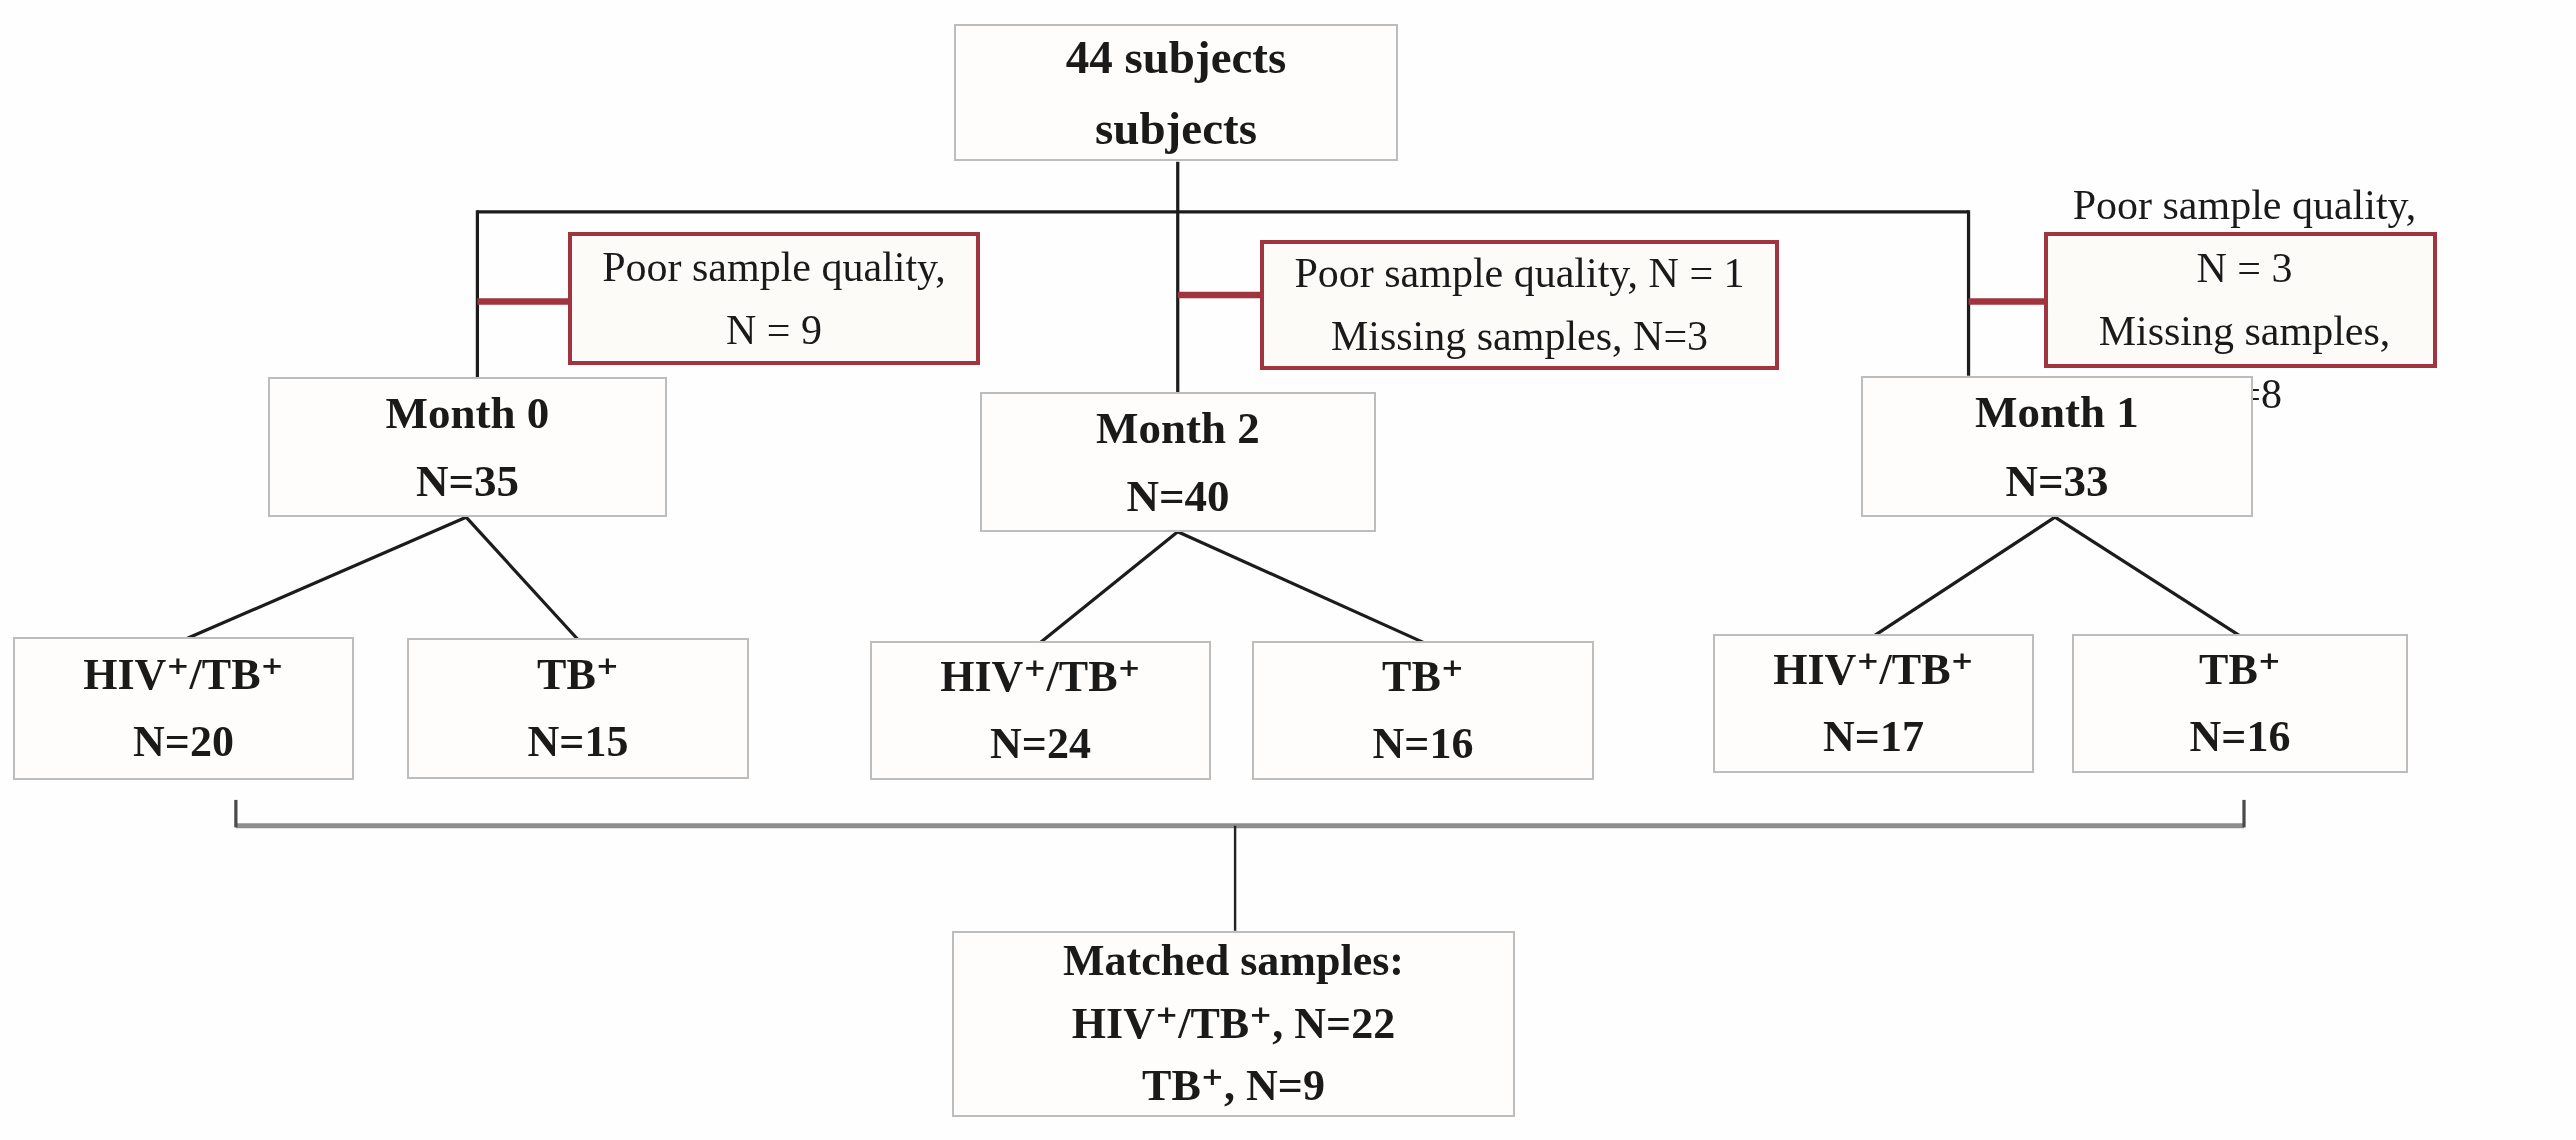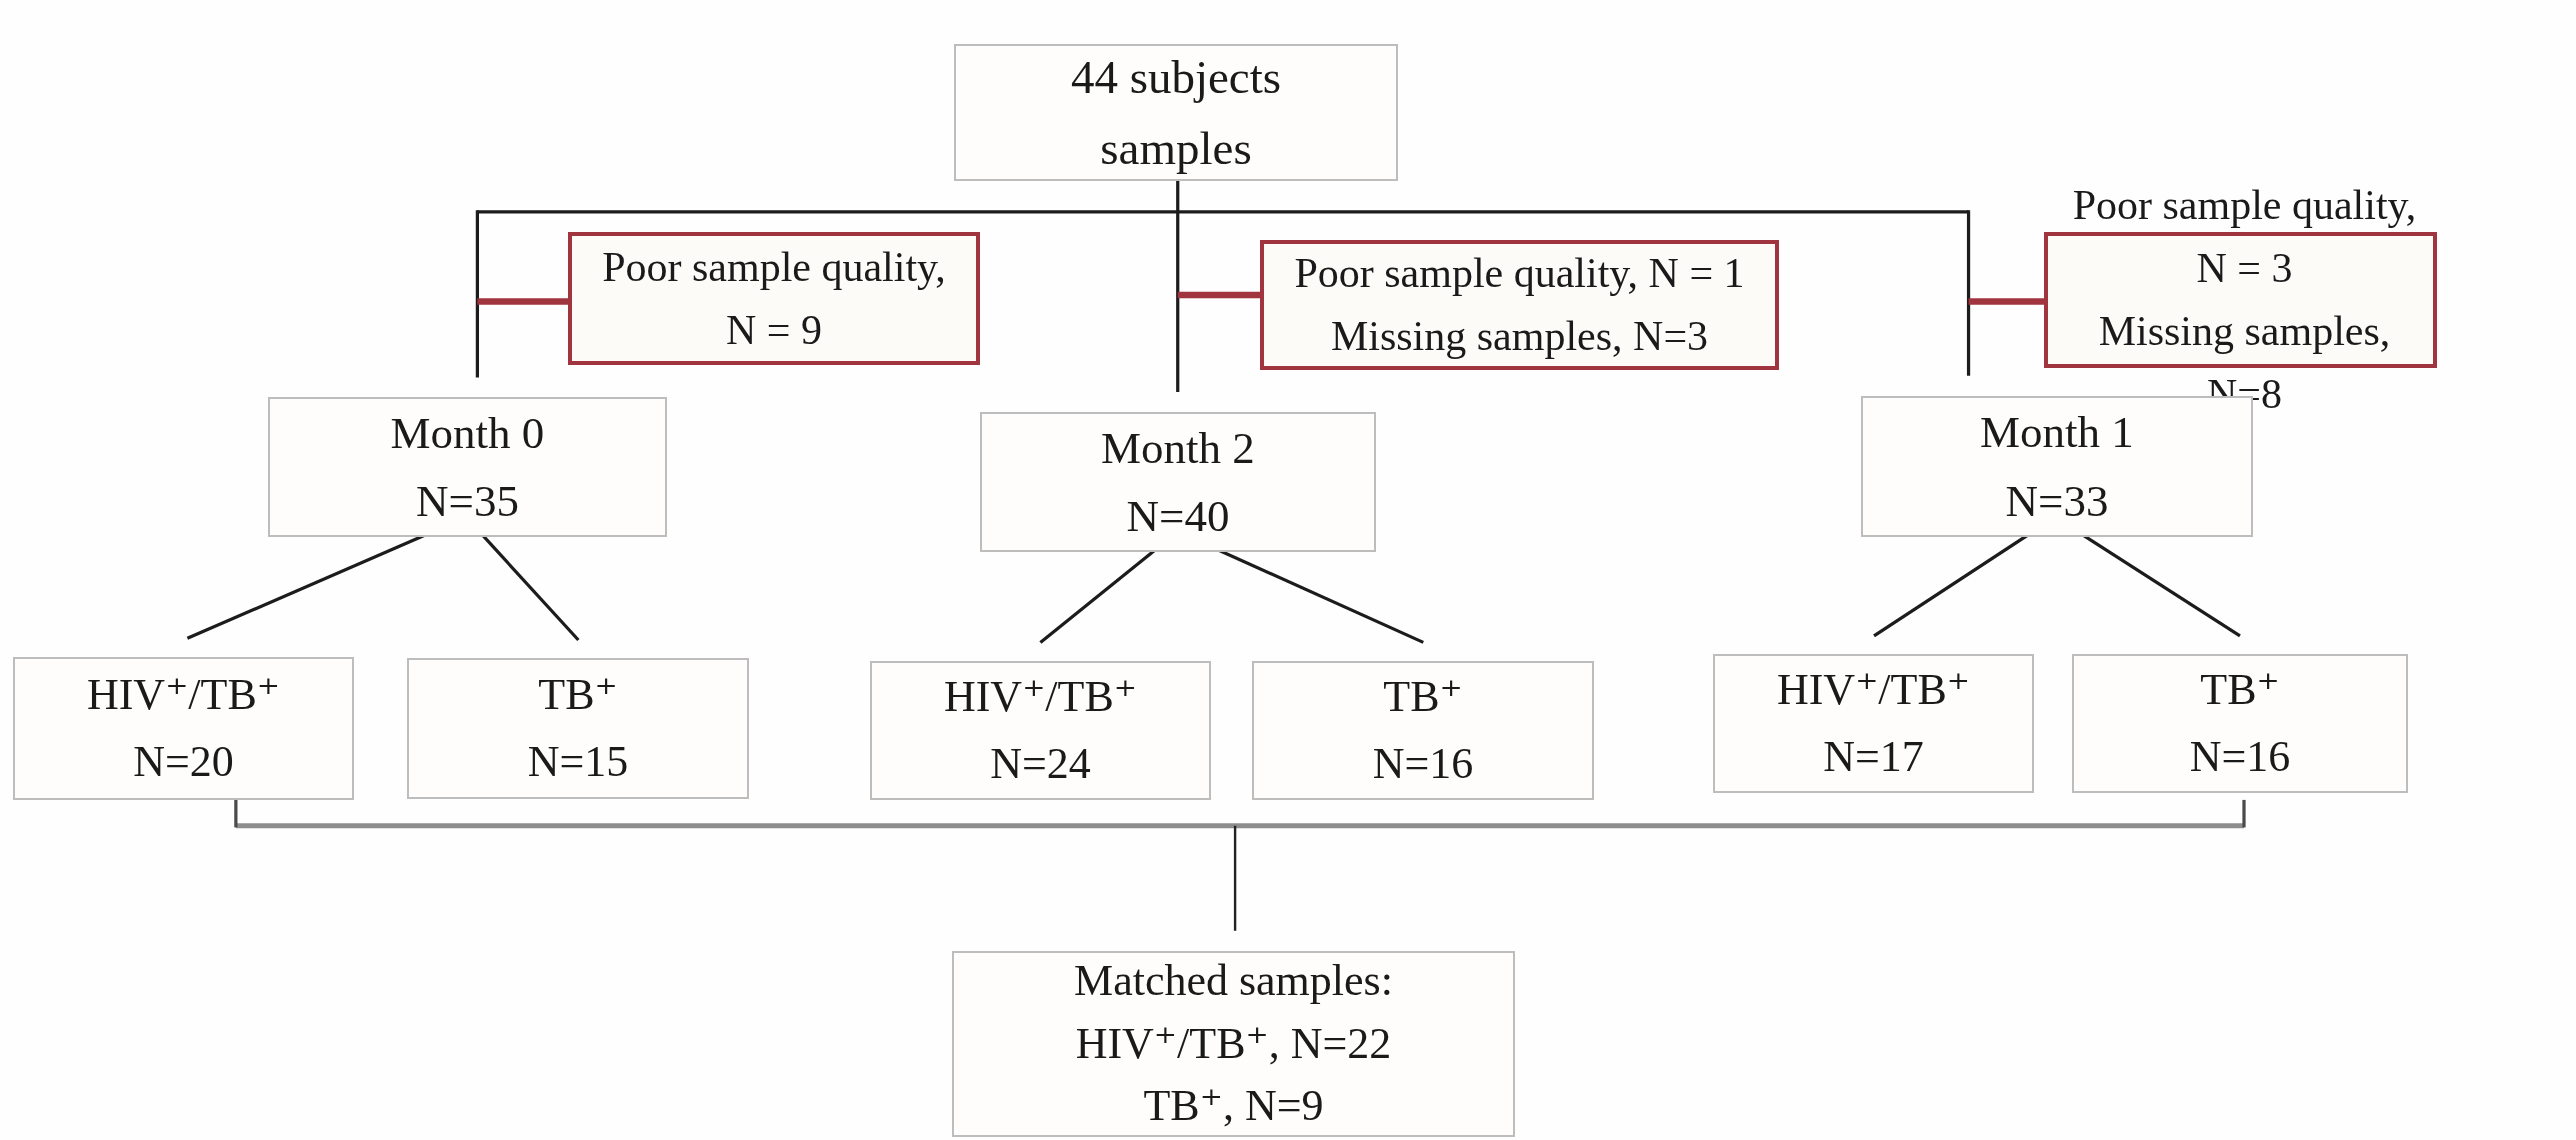--- a/index.html
+++ b/index.html
@@ -22,21 +22,21 @@
     display: flex;
     flex-direction: column;
     align-items: center;
     justify-content: center;
     text-align: center;
     background: #fefdfc;
     box-sizing: border-box;
   }
   .plain { border: 2.4px solid #bdbdbd; }
   .excl  { border: 4.8px solid #a0343f; background: #fdfbf8; }
-  .bold  { font-weight: normal; margin-top: 20px; }
+  .bold  { font-weight: bold; }
   .ln { display: block; }
   .t58 { font-size: 47px; line-height: 1.50; }
   .t56 { font-size: 45px; line-height: 1.52; }
   .t54 { font-size: 44px; line-height: 1.52; text-align: right; }
   .t52 { font-size: 42px; line-height: 1.50; align-items: center; }
   .t54m { font-size: 44px; line-height: 1.42; }
 </style>
 </head>
 <body>
 
@@ -66,21 +66,21 @@
     <g>
       <line x1="292" y1="1022" x2="2778" y2="1022" stroke="#8e8e8e" stroke-width="6"></line>
       <line x1="292" y1="990" x2="292" y2="1024" stroke="#4a4a4a" stroke-width="4"></line>
       <line x1="2778" y1="990" x2="2778" y2="1024" stroke="#4a4a4a" stroke-width="4"></line>
       <line x1="1529" y1="1022" x2="1529" y2="1152" stroke="#222222" stroke-width="3"></line>
     </g>
   </svg>
 
   <div class="box plain bold t58" style="left:954px; top:24px; width:444px; height:137px;">
     <span class="ln">44 subjects</span>
-    <span class="ln">samples</span>
+    <span class="ln">subjects</span>
   </div>
 
   <div class="box excl t52" style="left:568px; top:232px; width:412px; height:133px;">
     <span class="ln">Poor sample quality,</span>
     <span class="ln">N = 9</span>
   </div>
 
   <div class="box excl t52" style="left:1260px; top:240px; width:519px; height:130px;">
     <span class="ln">Poor sample quality, N = 1</span>
     <span class="ln">Missing samples, N=3</span>

